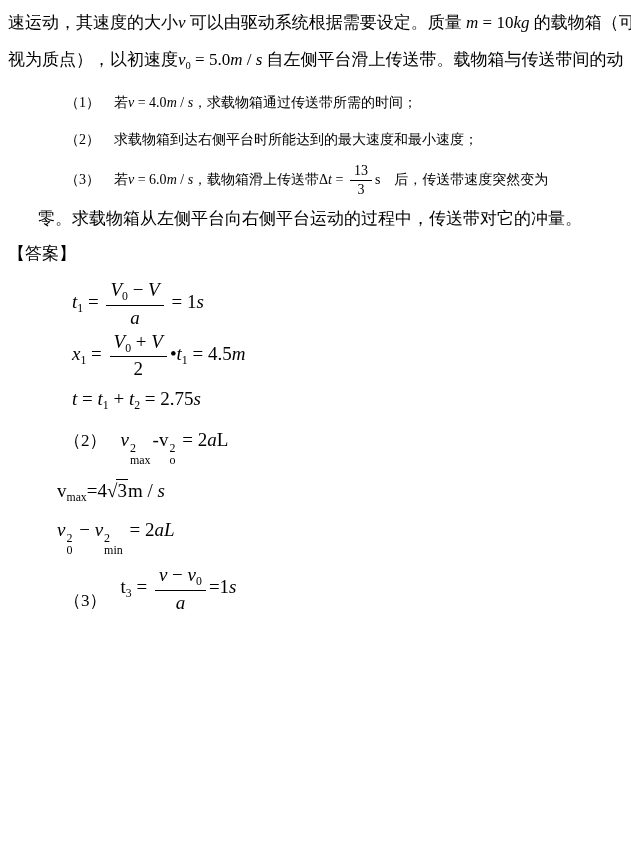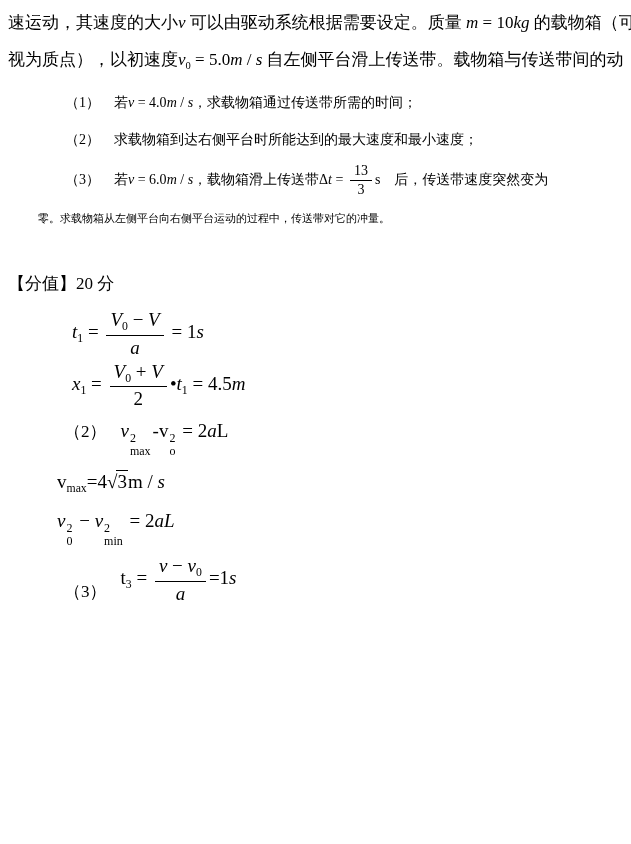--- a/index.html
+++ b/index.html
@@ -7,21 +7,21 @@
     width:631px;height:844px;overflow:hidden;
     color:#000;
     font-family:"Liberation Serif","DejaVu Serif",serif;
   }
   .page{padding:4px 10px 0 8px;}
   .it{font-style:italic;}
   
   .statement-line{font-size:17px;line-height:37px;white-space:nowrap;}
   .item{font-size:14px;line-height:37px;padding-left:57px;white-space:nowrap;}
   .item3{margin:3px 0 2px 0;}
-  .continuation{font-size:11px;line-height:37px;padding-left:30px;white-space:nowrap;}
+  .continuation{font-size:17px;line-height:37px;padding-left:30px;white-space:nowrap;}
   
   .meta-line{font-size:17px;line-height:34px;}
   .score{margin-top:30px;}
   
   .answers{margin-top:6px;}
   .eq{font-size:19px;line-height:26px;white-space:nowrap;}
   .ind-a{padding-left:56px;}
   .ind-b{padding-left:64px;}
   .ind-c{padding-left:49px;}
   .g2{margin-top:2px;}.g6{margin-top:6px;}
@@ -52,31 +52,32 @@
   </div>
 
   <div class="item">（1）　若<span class="it">v</span> = 4.0<span class="it">m</span> / <span class="it">s</span>，求载物箱通过传送带所需的时间；</div>
   <div class="item">（2）　求载物箱到达右侧平台时所能达到的最大速度和最小速度；</div>
   <div class="item item3">（3）　若<span class="it">v</span> = 6.0<span class="it">m</span> / <span class="it">s</span>，载物箱滑上传送带Δ<span class="it">t</span> = <span class="frac">
         <span class="num">13</span>
         <span class="den">3</span>
       </span>s　后，传送带速度突然变为</div>
   <div class="continuation">零。求载物箱从左侧平台向右侧平台运动的过程中，传送带对它的冲量。</div>
 
-  <div class="meta-line score">【分值】20 分</div>
+  <div class="meta-line">【答案】</div>
 
   <div class="answers">
     <div class="eq ind-b g8"><span class="it">t</span><sub>1</sub> = <span class="frac">
           <span class="num"><span class="it">V</span><sub>0</sub> − <span class="it">V</span></span>
           <span class="den"><span class="it">a</span></span>
         </span> = 1<span class="it">s</span></div>
     <div class="eq ind-b g2"><span class="it">x</span><sub>1</sub> = <span class="frac">
           <span class="num"><span class="it">V</span><sub>0</sub> + <span class="it">V</span></span>
           <span class="den">2</span>
         </span>•<span class="it">t</span><sub>1</sub> = 4.5<span class="it">m</span></div>
+    <div class="eq ind-b g6"><span class="it">t</span> = <span class="it">t</span><sub>1</sub> + <span class="it">t</span><sub>2</sub> = 2.75<span class="it">s</span></div>
     <div class="eq ind-a g8"><span class="eq-label">（2）</span><span><span class="it">v</span><span class="stack">
             <span class="top">2</span>
             <span class="bot">max</span>
           </span>-v<span class="stack">
             <span class="top">2</span>
             <span class="bot">o</span>
           </span> = 2<span class="it">a</span>L</span></div>
     <div class="eq ind-c g12">v<sub>max</sub>=4<span class="sqrt"><span class="rt">√</span><span class="rad">3</span></span>m / <span class="it">s</span></div>
     <div class="eq ind-c g6"><span class="it">v</span><span class="stack">
           <span class="top">2</span>

